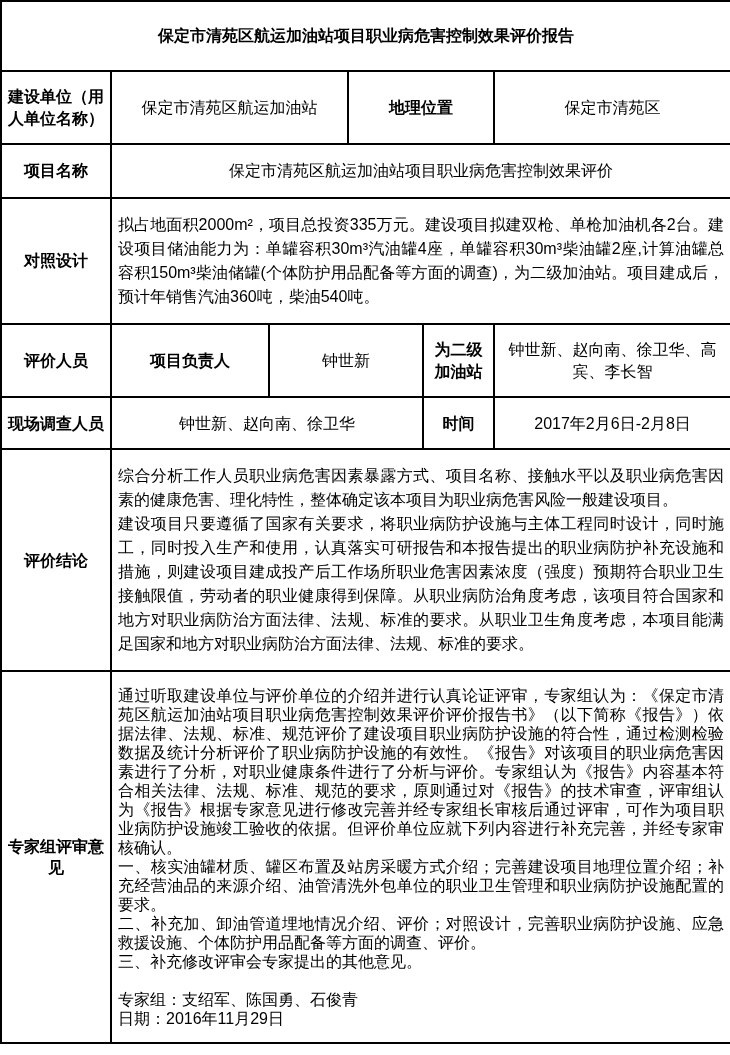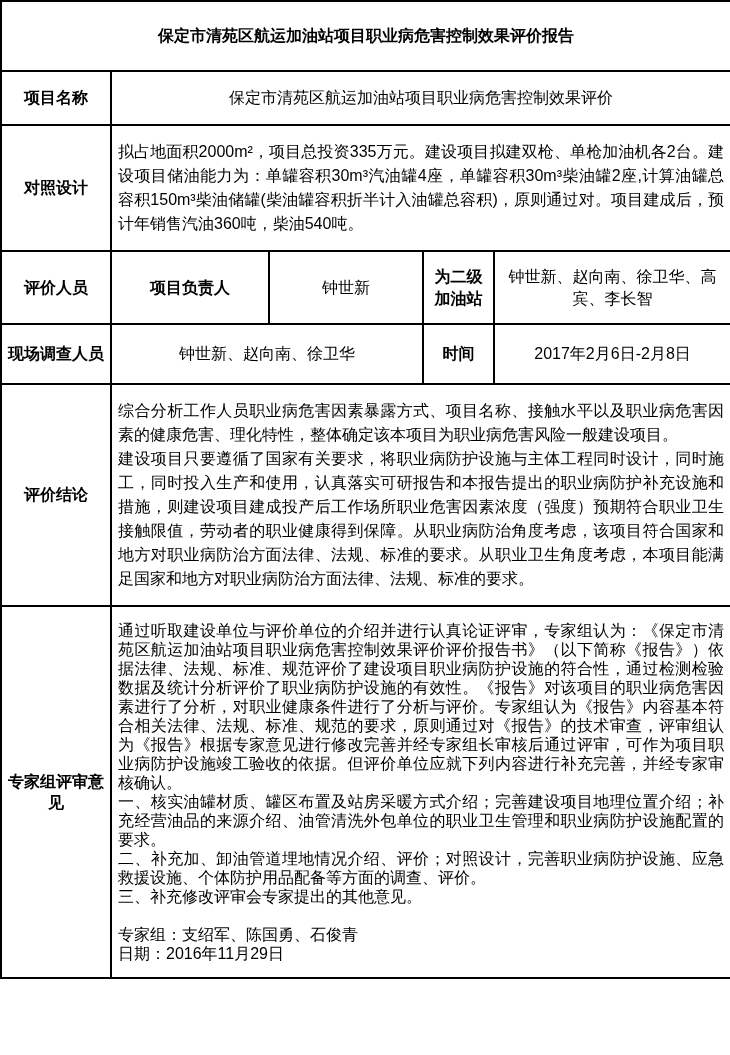--- a/index.html
+++ b/index.html
@@ -68,40 +68,46 @@
     <col style="width:75px">
     <col style="width:71px">
     <col style="width:237px">
   </colgroup>
 
   <tbody>
       <tr style="height:70px">
     <td colspan="6" class="title-cell">保定市清苑区航运加油站项目职业病危害控制效果评价报告</td>
   </tr>
 
+  <tr style="height:52px">
+    <td class="label">建设单位（用人单位名称）</td>
+    <td colspan="2" class="value-center">保定市清苑区航运加油站</td>
+    <td colspan="2" class="label">地理位置</td>
+    <td class="value-center">保定市清苑区</td>
+  </tr>
 
   <tr style="height:54px">
     <td class="label">项目名称</td>
     <td colspan="5" class="value-center">保定市清苑区航运加油站项目职业病危害控制效果评价</td>
   </tr>
 
   <tr style="height:124px">
     <td class="label">对照设计</td>
-    <td colspan="5" class="value-paragraph">拟占地面积2000m²，项目总投资335万元。建设项目拟建双枪、单枪加油机各2台。建设项目储油能力为：单罐容积30m³汽油罐4座，单罐容积30m³柴油罐2座,计算油罐总容积150m³柴油储罐(柴油罐容积折半计入油罐总容积)，原则通过对。项目建成后，预计年销售汽油360吨，柴油540吨。</td>
+    <td colspan="5" class="value-paragraph">拟占地面积2000m²，项目总投资335万元。建设项目拟建双枪、单枪加油机各2台。建设项目储油能力为：单罐容积30m³汽油罐4座，单罐容积30m³柴油罐2座,计算油罐总容积150m³柴油储罐(个体防护用品配备等方面的调查)，为二级加油站。项目建成后，预计年销售汽油360吨，柴油540吨。</td>
   </tr>
 
   <tr style="height:56px">
     <td class="label">评价人员</td>
     <td class="label">项目负责人</td>
     <td colspan="2" class="value-center">钟世新</td>
     <td class="label">为二级加油站</td>
     <td class="value-center">钟世新、赵向南、徐卫华、高宾、李长智</td>
   </tr>
 
-  <tr style="height:60px">
+  <tr style="height:52px">
     <td class="label">现场调查人员</td>
     <td colspan="3" class="value-center">钟世新、赵向南、徐卫华</td>
     <td class="label">时间</td>
     <td class="value-center">2017年2月6日-2月8日</td>
   </tr>
 
 
   <tr style="height:196px">
     <td class="label">评价结论</td>
     <td colspan="5" class="value-paragraph">

